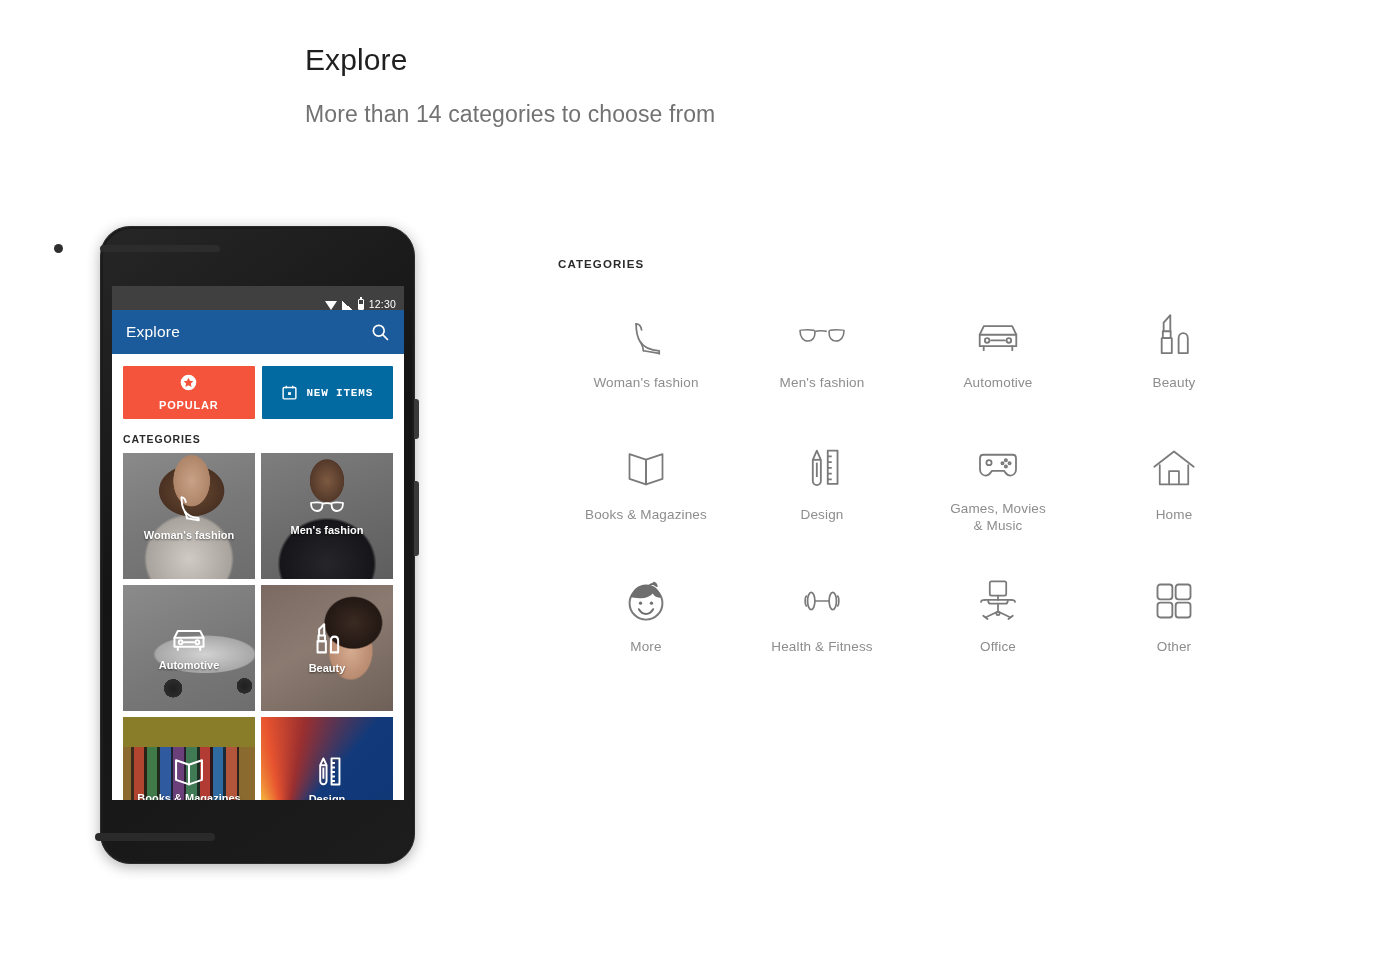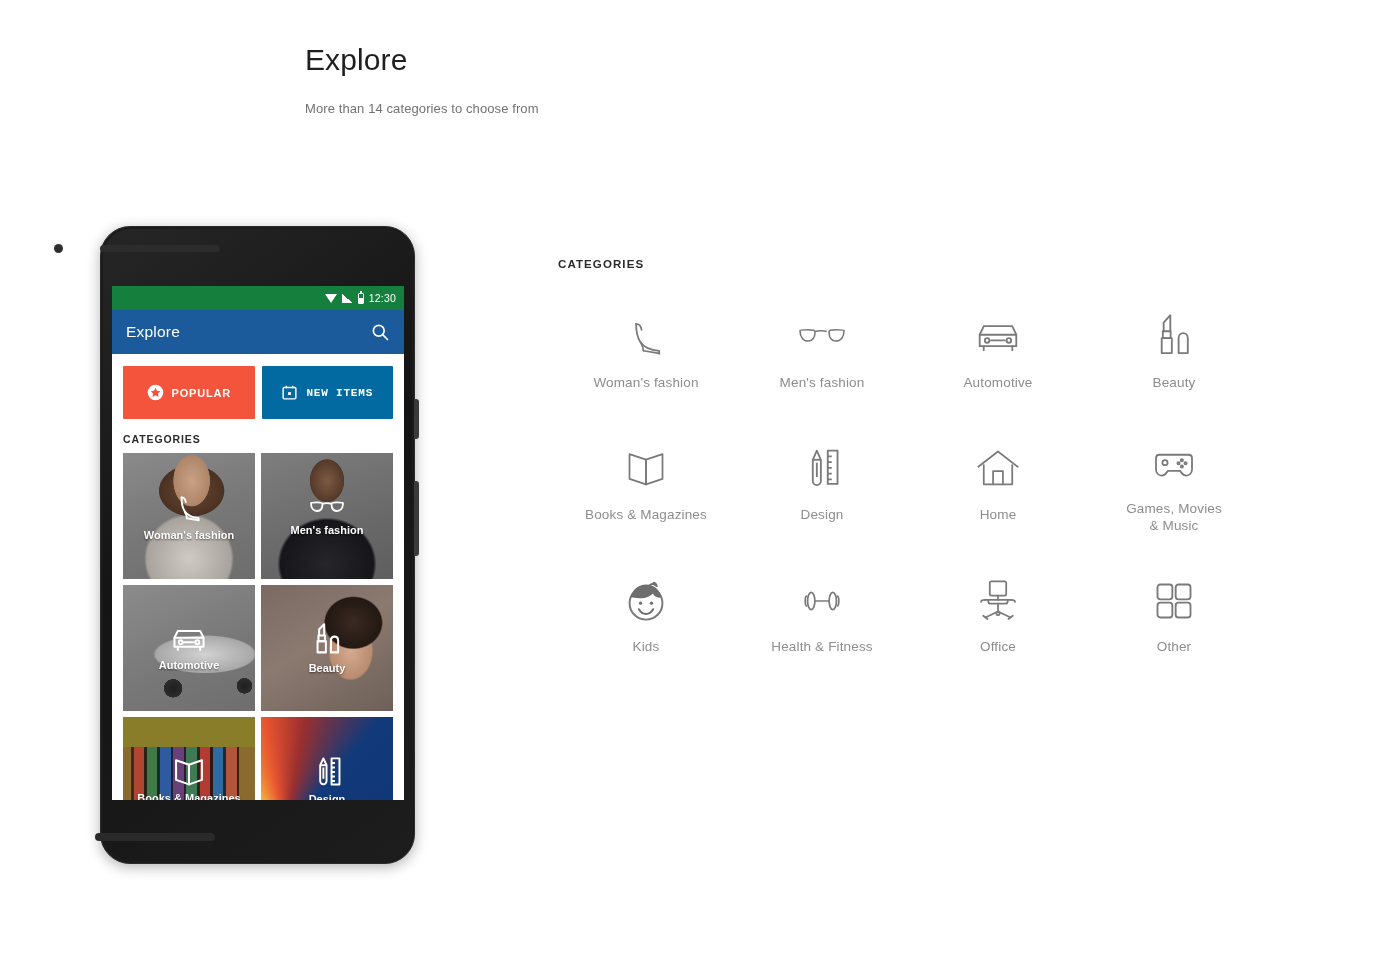--- a/index.html
+++ b/index.html
@@ -12,21 +12,21 @@
   .page { position: relative; width: 1400px; height: 948px; background: #fff; }
 
   
   .page-title {
     position: absolute; left: 305px; top: 43px;
     font-size: 30px; font-weight: 400; color: #1f1f1f;
     letter-spacing: 0.1px;
   }
   .page-subtitle {
     position: absolute; left: 305px; top: 101px;
-    font-size: 13px; font-weight: 400; color: #727272;
+    font-size: 23px; font-weight: 400; color: #727272;
     letter-spacing: 0.1px;
   }
 
   
   .phone {
     position: absolute; left: 100px; top: 226px;
     width: 315px; height: 638px;
     background: #1b1b1b;
     border-radius: 30px;
     box-shadow: 0 3px 14px rgba(0,0,0,0.30);
@@ -65,22 +65,22 @@
 
   .screen {
     position: absolute; left: 112px; top: 286px;
     width: 292px; height: 514px;
     background: #ffffff;
     overflow: hidden;
   }
 
   
   .statusbar {
-    height: 24px; background: #15803d;
-    display: flex; align-items: center; justify-content: flex-end;
+    height: 24px; background: #404040;
+    display: flex; align-items: flex-end; justify-content: flex-end;
     padding-right: 8px; gap: 5px;
   }
   .sb-time { color: #fff; font-size: 10.5px; letter-spacing: .2px; }
   .ic-wifi { width: 12px; height: 9px; position: relative; }
   .ic-wifi::before {
     content: ""; position: absolute; left: 0; top: 0;
     border-left: 6px solid transparent; border-right: 6px solid transparent;
     border-top: 9px solid #fff;
   }
   .ic-signal {
@@ -105,21 +105,21 @@
   .appbar-title { color: #fff; font-size: 15.5px; letter-spacing: .2px; }
   .appbar-search { width: 20px; height: 20px; }
 
   
   .actions { display: flex; gap: 7px; padding: 12px 11px 0 11px; }
   .action-btn {
     flex: 1; height: 53px; border-radius: 1px;
     display: flex; align-items: center; justify-content: center; gap: 8px;
     color: #fff; font-size: 11px; font-weight: 700; letter-spacing: .8px;
   }
-  .action-popular { background: #f4533c; }
+  .action-popular { background: #f4533c; flex-direction: column; }
   .action-new { background: #0369a1; font-family: Liberation Mono, monospace; }
 
   
   .phone-cat-label {
     padding: 14px 11px 8px 11px;
     font-size: 10.5px; font-weight: 700; color: #2b2b2b; letter-spacing: .9px;
   }
   .tiles {
     display: grid; grid-template-columns: 1fr 1fr; gap: 6px;
     padding: 0 11px;
@@ -447,56 +447,56 @@
             <path d="M22 9h3.5M22 14h3.5M22 19h3.5M22 24h3.5M22 29h3.5"></path>
           </svg>
         </div>
         <div class="cat-label">Design</div>
       </div>
 
 
 
       <div class="cat-cell">
         <div class="cat-ic">
-          <svg width="46" height="42" viewBox="0 0 42 38" fill="none" stroke="#7a7a7a" stroke-width="1.6" stroke-linecap="round" stroke-linejoin="round">
-            <path d="M3 17L21 3l18 14"></path>
-            <path d="M8 15.5V33h26V15.5"></path>
-            <path d="M16.5 33V21h9v12"></path>
-          </svg>
-        </div>
-        <div class="cat-label">Home</div>
-      </div>
-
-      <div class="cat-cell">
-        <div class="cat-ic">
           <svg width="48" height="36" viewBox="0 0 42 32" fill="none" stroke="#7a7a7a" stroke-width="1.6" stroke-linejoin="round">
             <path d="M8 6h26c1.7 0 3 1.3 3 3v10c0 3-2.2 5.5-5 5.5-2 0-3.4-1.2-4.4-2.6l-1.2-1.6H15.6l-1.2 1.6C13.4 23.3 12 24.5 10 24.5 7.2 24.5 5 22 5 19V9c0-1.7 1.3-3 3-3z"></path>
             <circle cx="13" cy="13" r="2.3"></circle>
             <circle cx="28" cy="10.8" r="1"></circle>
               <circle cx="31.3" cy="13.6" r="1"></circle>
             <circle cx="25" cy="13.6" r="1"></circle>
               <circle cx="28" cy="16.4" r="1"></circle>
           </svg>
         </div>
         <div class="cat-label" style="white-space:pre-line">Games, Movies
 &amp; Music</div>
       </div>
 
       <div class="cat-cell">
         <div class="cat-ic">
+          <svg width="46" height="42" viewBox="0 0 42 38" fill="none" stroke="#7a7a7a" stroke-width="1.6" stroke-linecap="round" stroke-linejoin="round">
+            <path d="M3 17L21 3l18 14"></path>
+            <path d="M8 15.5V33h26V15.5"></path>
+            <path d="M16.5 33V21h9v12"></path>
+          </svg>
+        </div>
+        <div class="cat-label">Home</div>
+      </div>
+
+      <div class="cat-cell">
+        <div class="cat-ic">
           <svg width="46" height="46" viewBox="0 0 42 42" fill="none">
             <circle cx="21" cy="23" r="15" fill="none" stroke="#7a7a7a" stroke-width="1.8"></circle>
             <path d="M7.2 17.5c1.2-7 7-11.5 13.8-11.5 7.1 0 12.8 4.8 13.8 11.8-3.6.6-6.3-1.1-7.6-3.6-2.8 3.3-7.6 4.6-12.4 4.2-3.2-.3-5.6-.4-7.6-.9z" fill="#6e6e6e"></path>
             <path d="M24.5 6.4c2-1.2 4-1 5.2.4M28 4.2c1.5.3 2.6 1.6 2.8 3.2" stroke="#6e6e6e" stroke-width="1.7" stroke-linecap="round" fill="none"></path>
             <circle cx="16" cy="23" r="1.5" fill="#6e6e6e"></circle>
             <circle cx="26" cy="23" r="1.5" fill="#6e6e6e"></circle>
             <path d="M14.5 28.5c1.7 2.9 4 4.3 6.5 4.3s4.8-1.4 6.5-4.3" stroke="#6e6e6e" stroke-width="1.8" stroke-linecap="round" fill="none"></path>
           </svg>
         </div>
-        <div class="cat-label">Kids</div>
+        <div class="cat-label">More</div>
       </div>
 
       <div class="cat-cell">
         <div class="cat-ic">
           <svg width="48" height="28" viewBox="0 0 44 26" fill="none" stroke="#7a7a7a" stroke-width="1.6" stroke-linecap="round">
             <ellipse cx="12" cy="13" rx="3.4" ry="8"></ellipse>
             <ellipse cx="32" cy="13" rx="3.4" ry="8"></ellipse>
             <path d="M7.6 8.5c-1.6.7-1.6 8.3 0 9M36.4 8.5c1.6.7 1.6 8.3 0 9"></path>
             <line x1="15.4" y1="13" x2="28.6" y2="13"></line>
           </svg>

